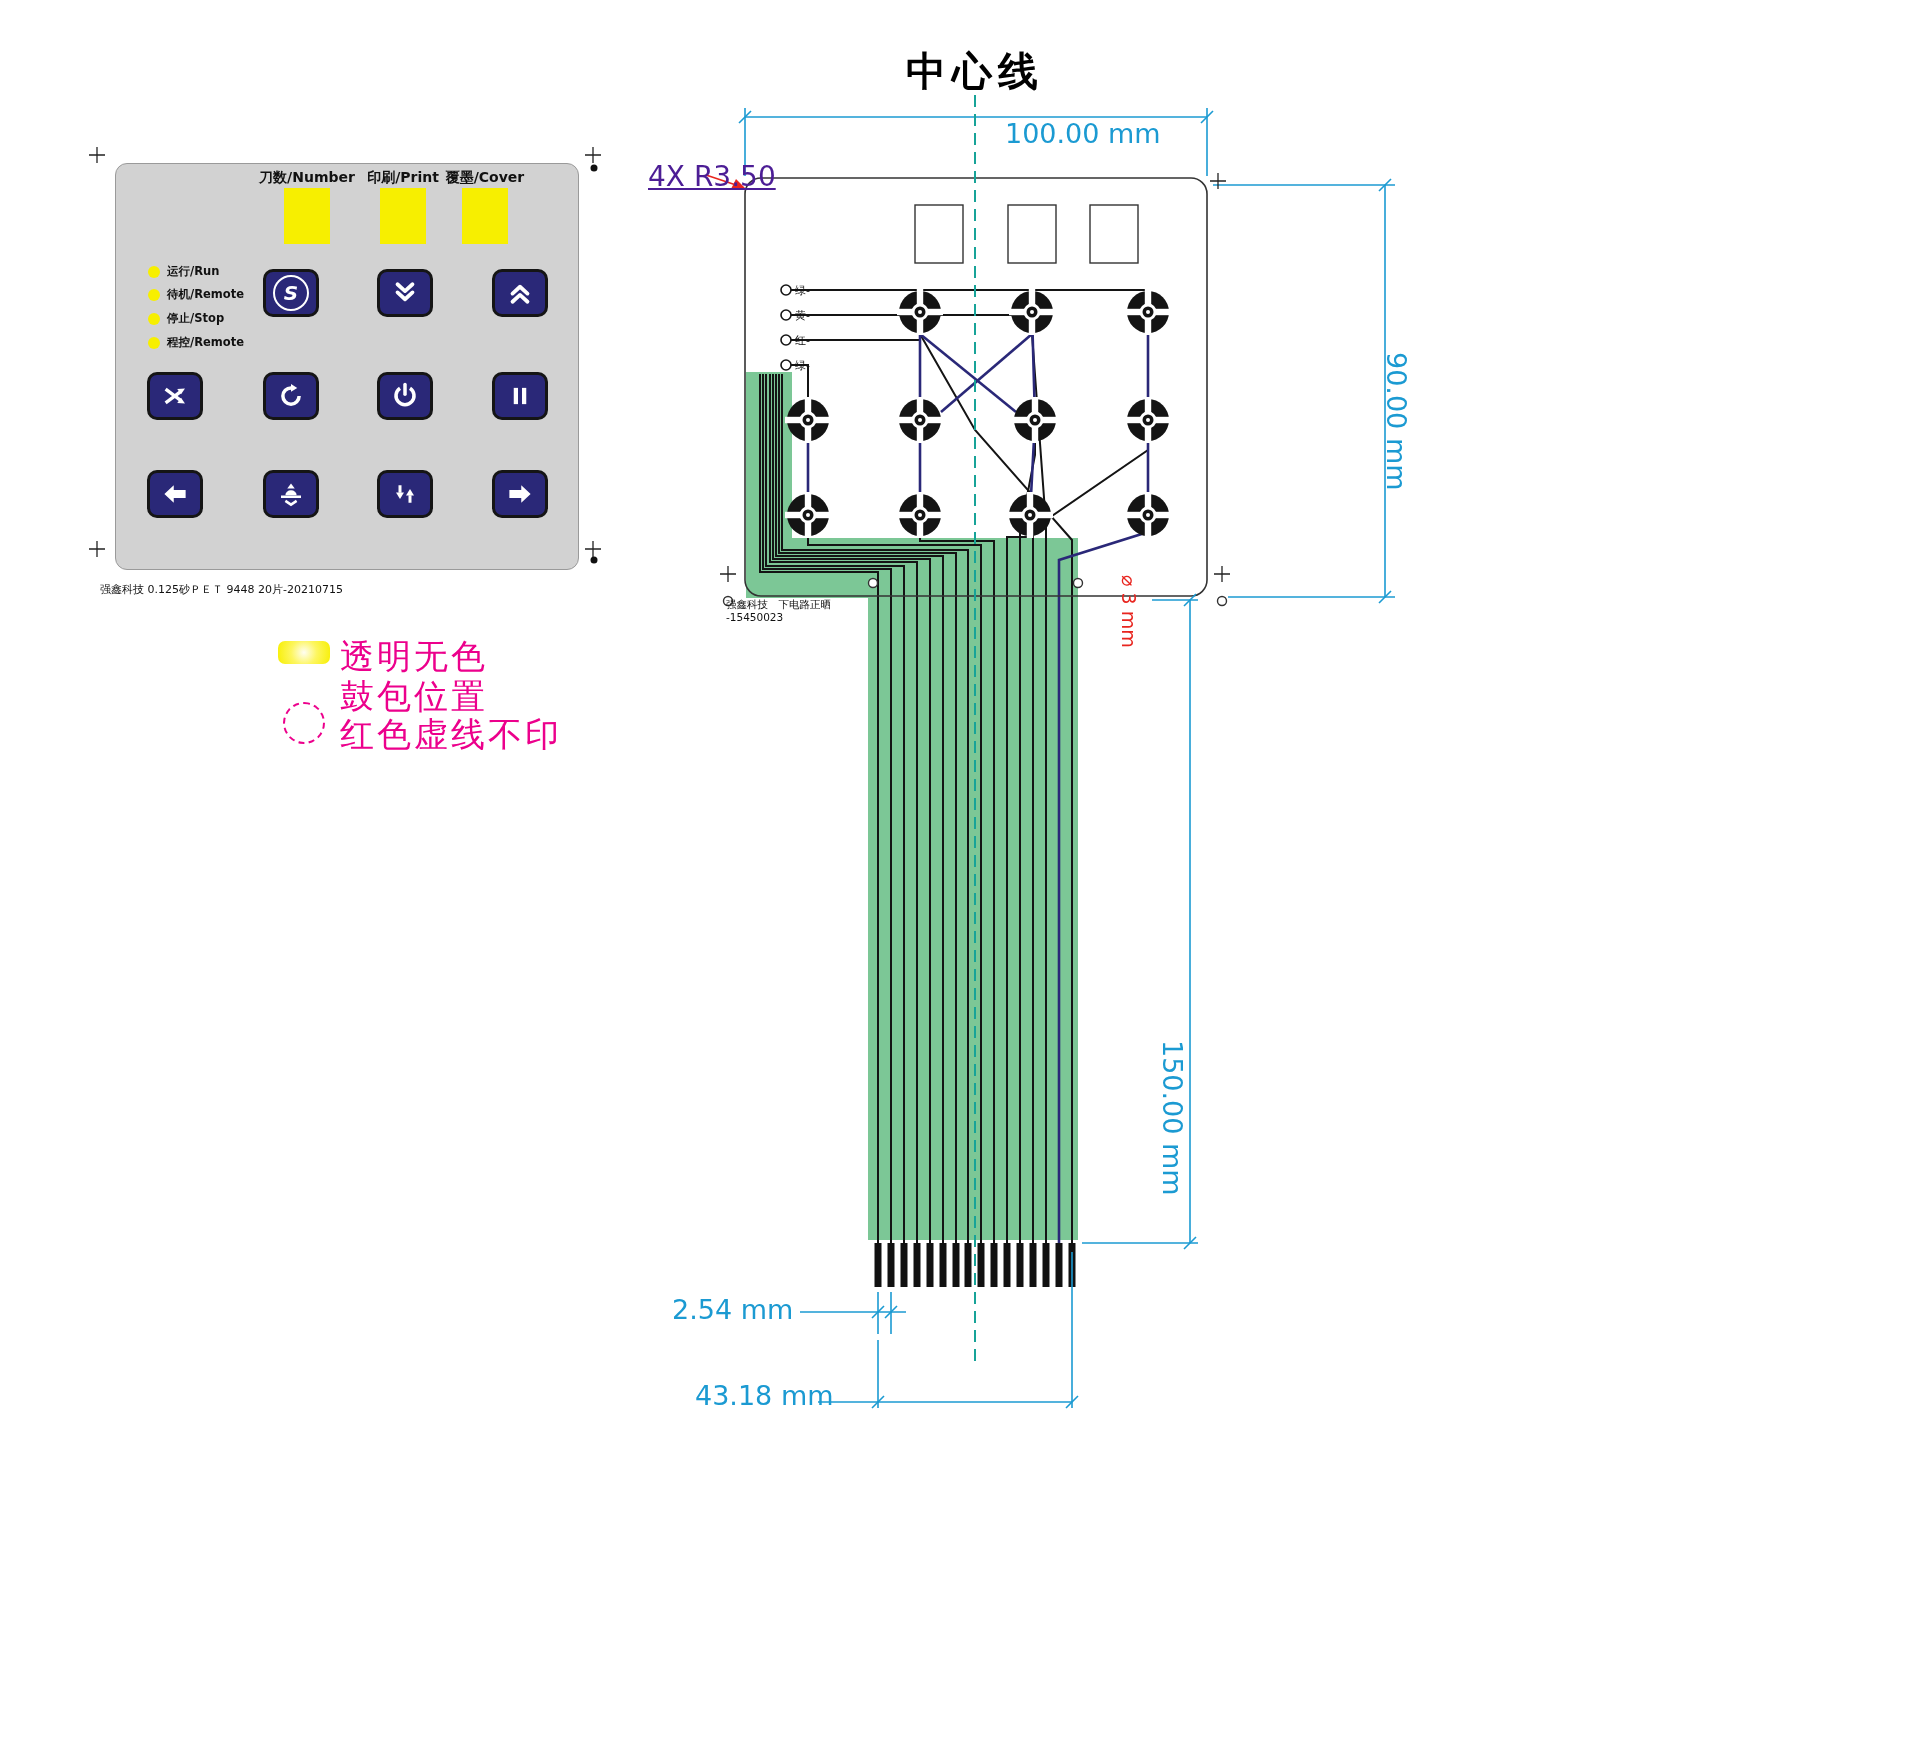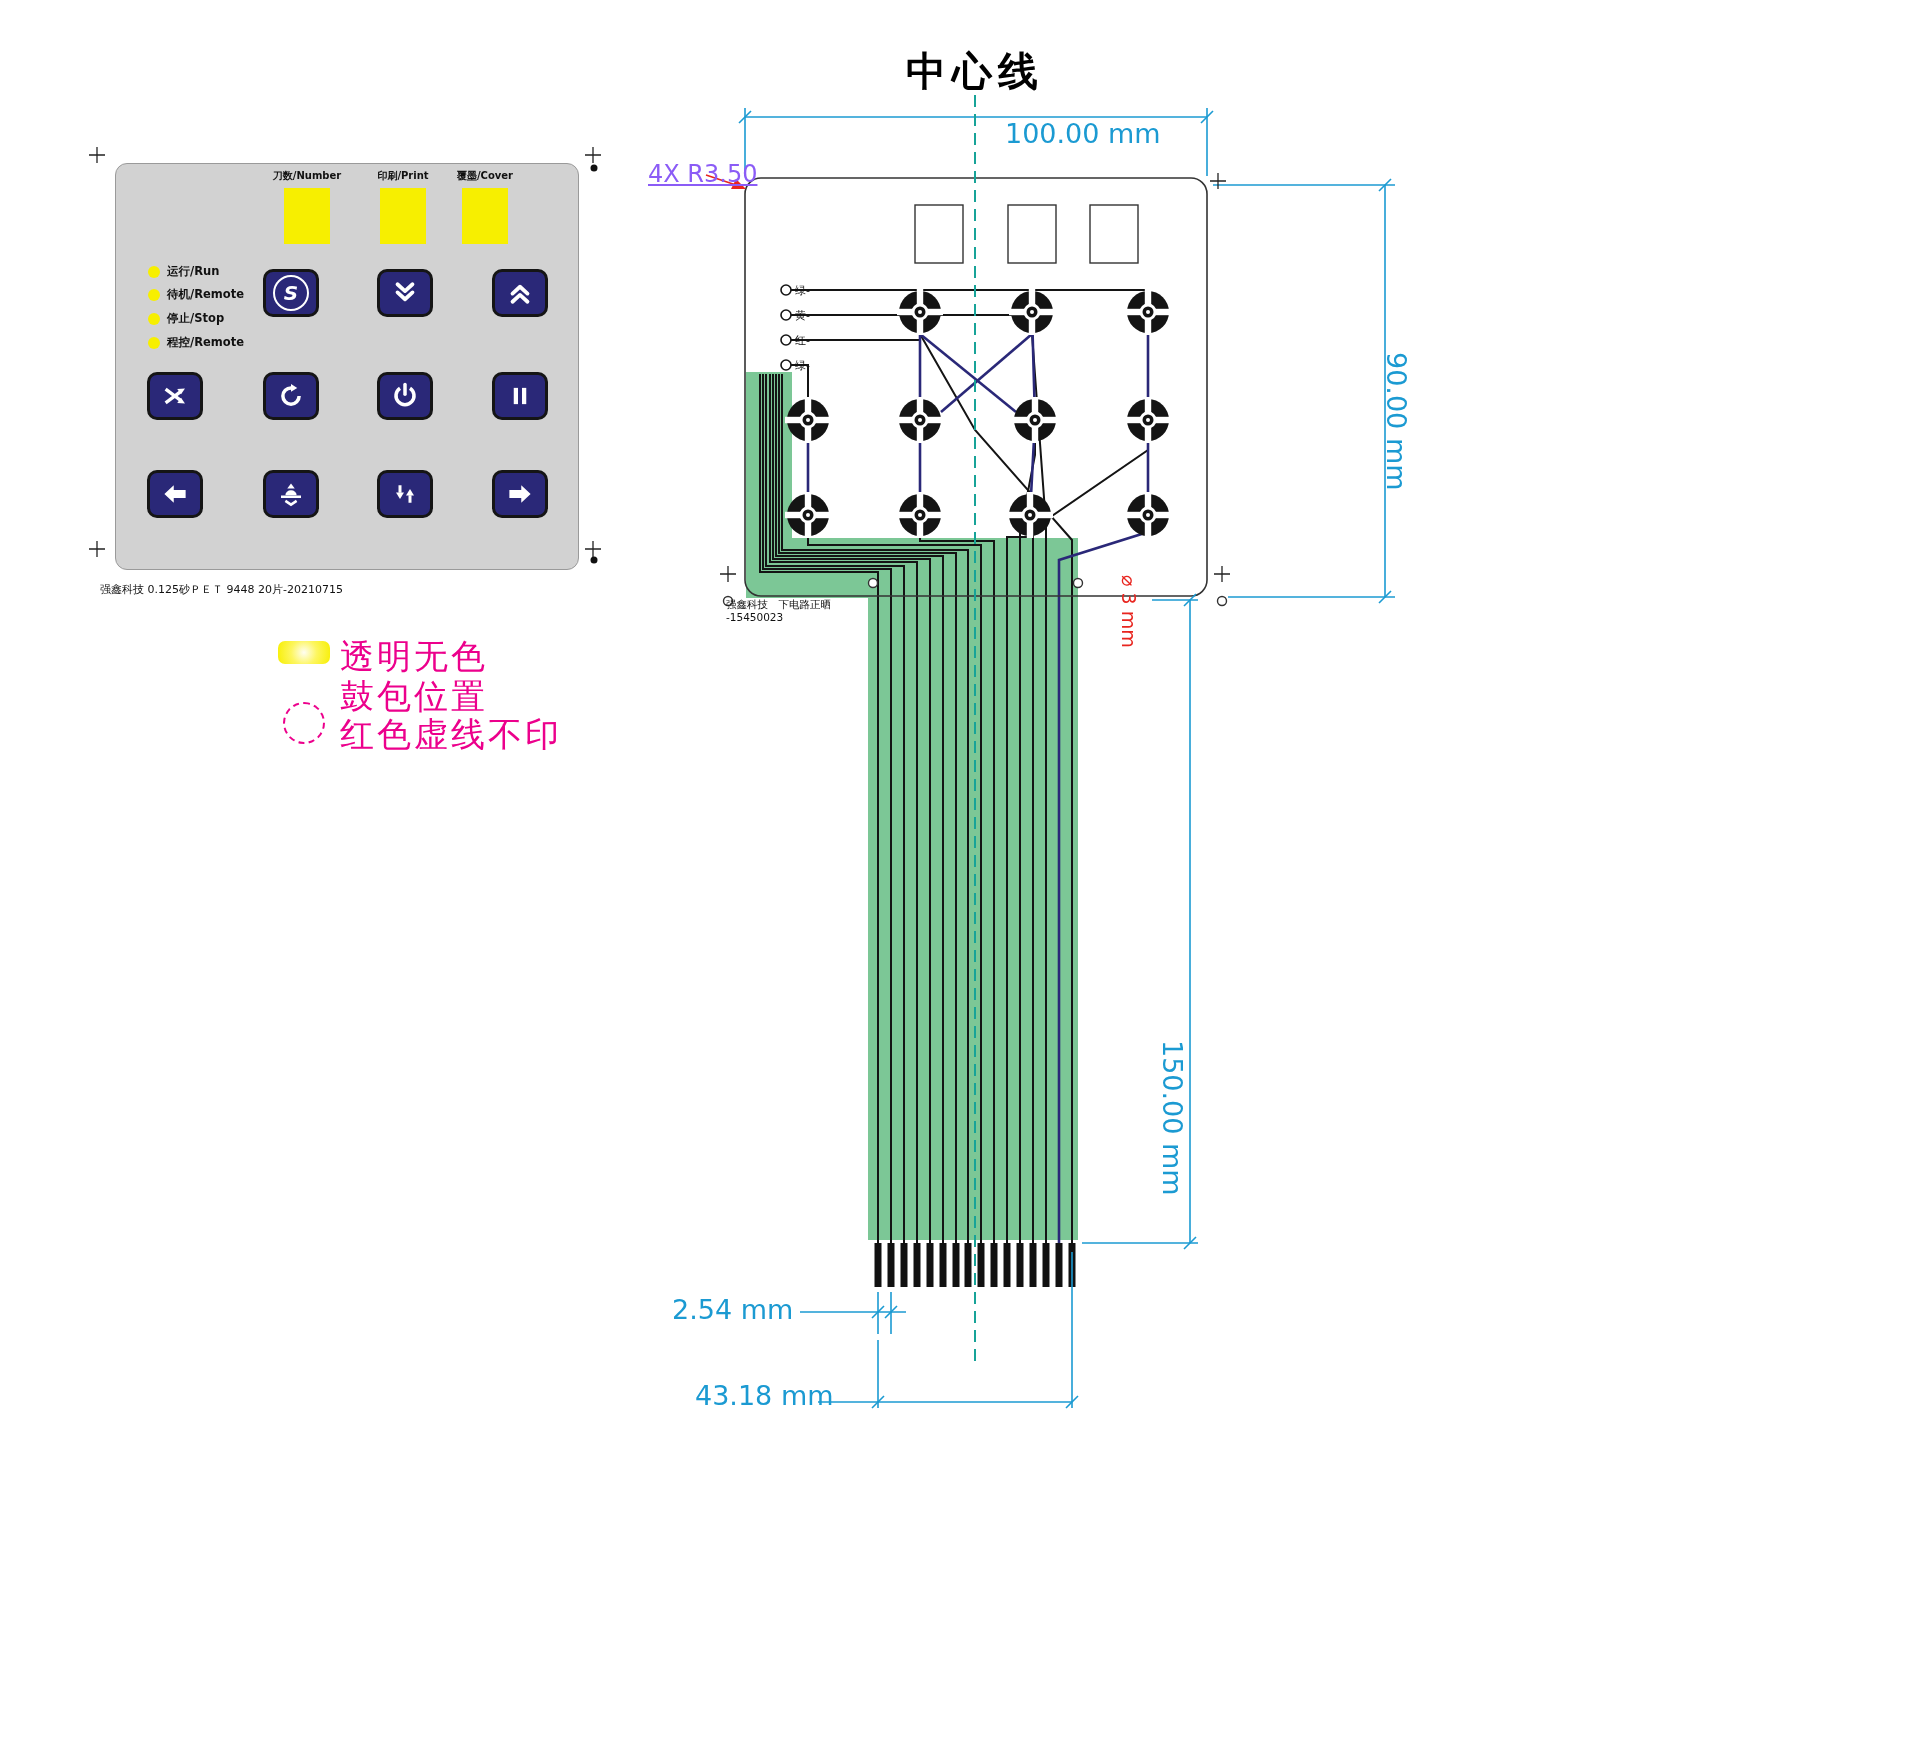--- a/index.html
+++ b/index.html
@@ -4,21 +4,21 @@
 <style>
   html,body{margin:0;padding:0;background:#fff;}
   #canvas{position:relative;width:1920px;height:1752px;background:#fff;overflow:hidden;
           font-family:"DejaVu Sans","Liberation Sans",sans-serif;color:#111;border-radius:22px;}
   .abs{position:absolute;}
   
   .panel{position:absolute;left:115px;top:163px;width:462px;height:405px;
          background:#d2d2d2;border:1px solid #9a9a9a;border-radius:12px;}
   .win{position:absolute;width:46px;height:56px;background:#f7ef00;}
   .win-label{position:absolute;top:169px;width:96px;text-align:center;
-             font-size:10px;font-weight:bold;color:#111;white-space:nowrap;}
+             font-size:14px;font-weight:bold;color:#111;white-space:nowrap;}
   .led-row{position:absolute;display:flex;align-items:center;gap:7px;
            font-size:11.5px;font-weight:bold;color:#111;white-space:nowrap;}
   .led{width:12px;height:12px;border-radius:50%;background:#f7ef00;}
   .btn{position:absolute;width:56px;height:48px;background:#2a2878;border:3px solid #151515;
        border-radius:10px;display:flex;align-items:center;justify-content:center;box-sizing:border-box;}
   .btn svg{width:30px;height:30px;display:block;}
   .s-ring{width:32px;height:32px;border:2.5px solid #fff;border-radius:50%;color:#fff;
           font-weight:bold;font-style:italic;display:flex;align-items:center;justify-content:center;
           font-size:20px;line-height:1;}
   .panel-footer{position:absolute;left:100px;top:582px;font-size:11px;color:#111;white-space:nowrap;}
@@ -26,21 +26,21 @@
   .legend-text{position:absolute;color:#ec008c;font-size:34px;font-weight:normal;
                letter-spacing:3px;white-space:nowrap;}
   .swatch{position:absolute;left:278px;top:641px;width:52px;height:23px;border-radius:7px;
           background:radial-gradient(circle at 50% 50%, #fffef2 0%, #fdf660 45%, #f7ef00 100%);}
   .dash-circle{position:absolute;left:283px;top:702px;width:42px;height:42px;border-radius:50%;
                border:2.5px dashed #ec008c;box-sizing:border-box;}
   
   .dim{position:absolute;color:#1b9ad2;font-size:27px;white-space:nowrap;}
   .dim-rot{position:absolute;color:#1b9ad2;font-size:27px;white-space:nowrap;
            transform:rotate(90deg);transform-origin:0 0;}
-  .red-note{position:absolute;color:#8b5cf6;font-size:24px;white-space:nowrap;
+  .red-note{position:absolute;color:#4c1d95;font-size:28px;white-space:nowrap;
             text-decoration:underline;}
   .red-rot{position:absolute;color:#e8251f;font-size:19px;white-space:nowrap;
            transform:rotate(90deg);transform-origin:0 0;}
   .title{position:absolute;left:855px;top:44px;width:240px;text-align:center;
          font-size:40px;font-weight:bold;letter-spacing:6px;color:#000;white-space:nowrap;}
   .wire-label{position:absolute;font-size:11px;color:#111;white-space:nowrap;}
   .circ-footer{position:absolute;font-size:10.5px;color:#111;line-height:1.25;white-space:nowrap;}
 </style>
 </head>
 <body>

